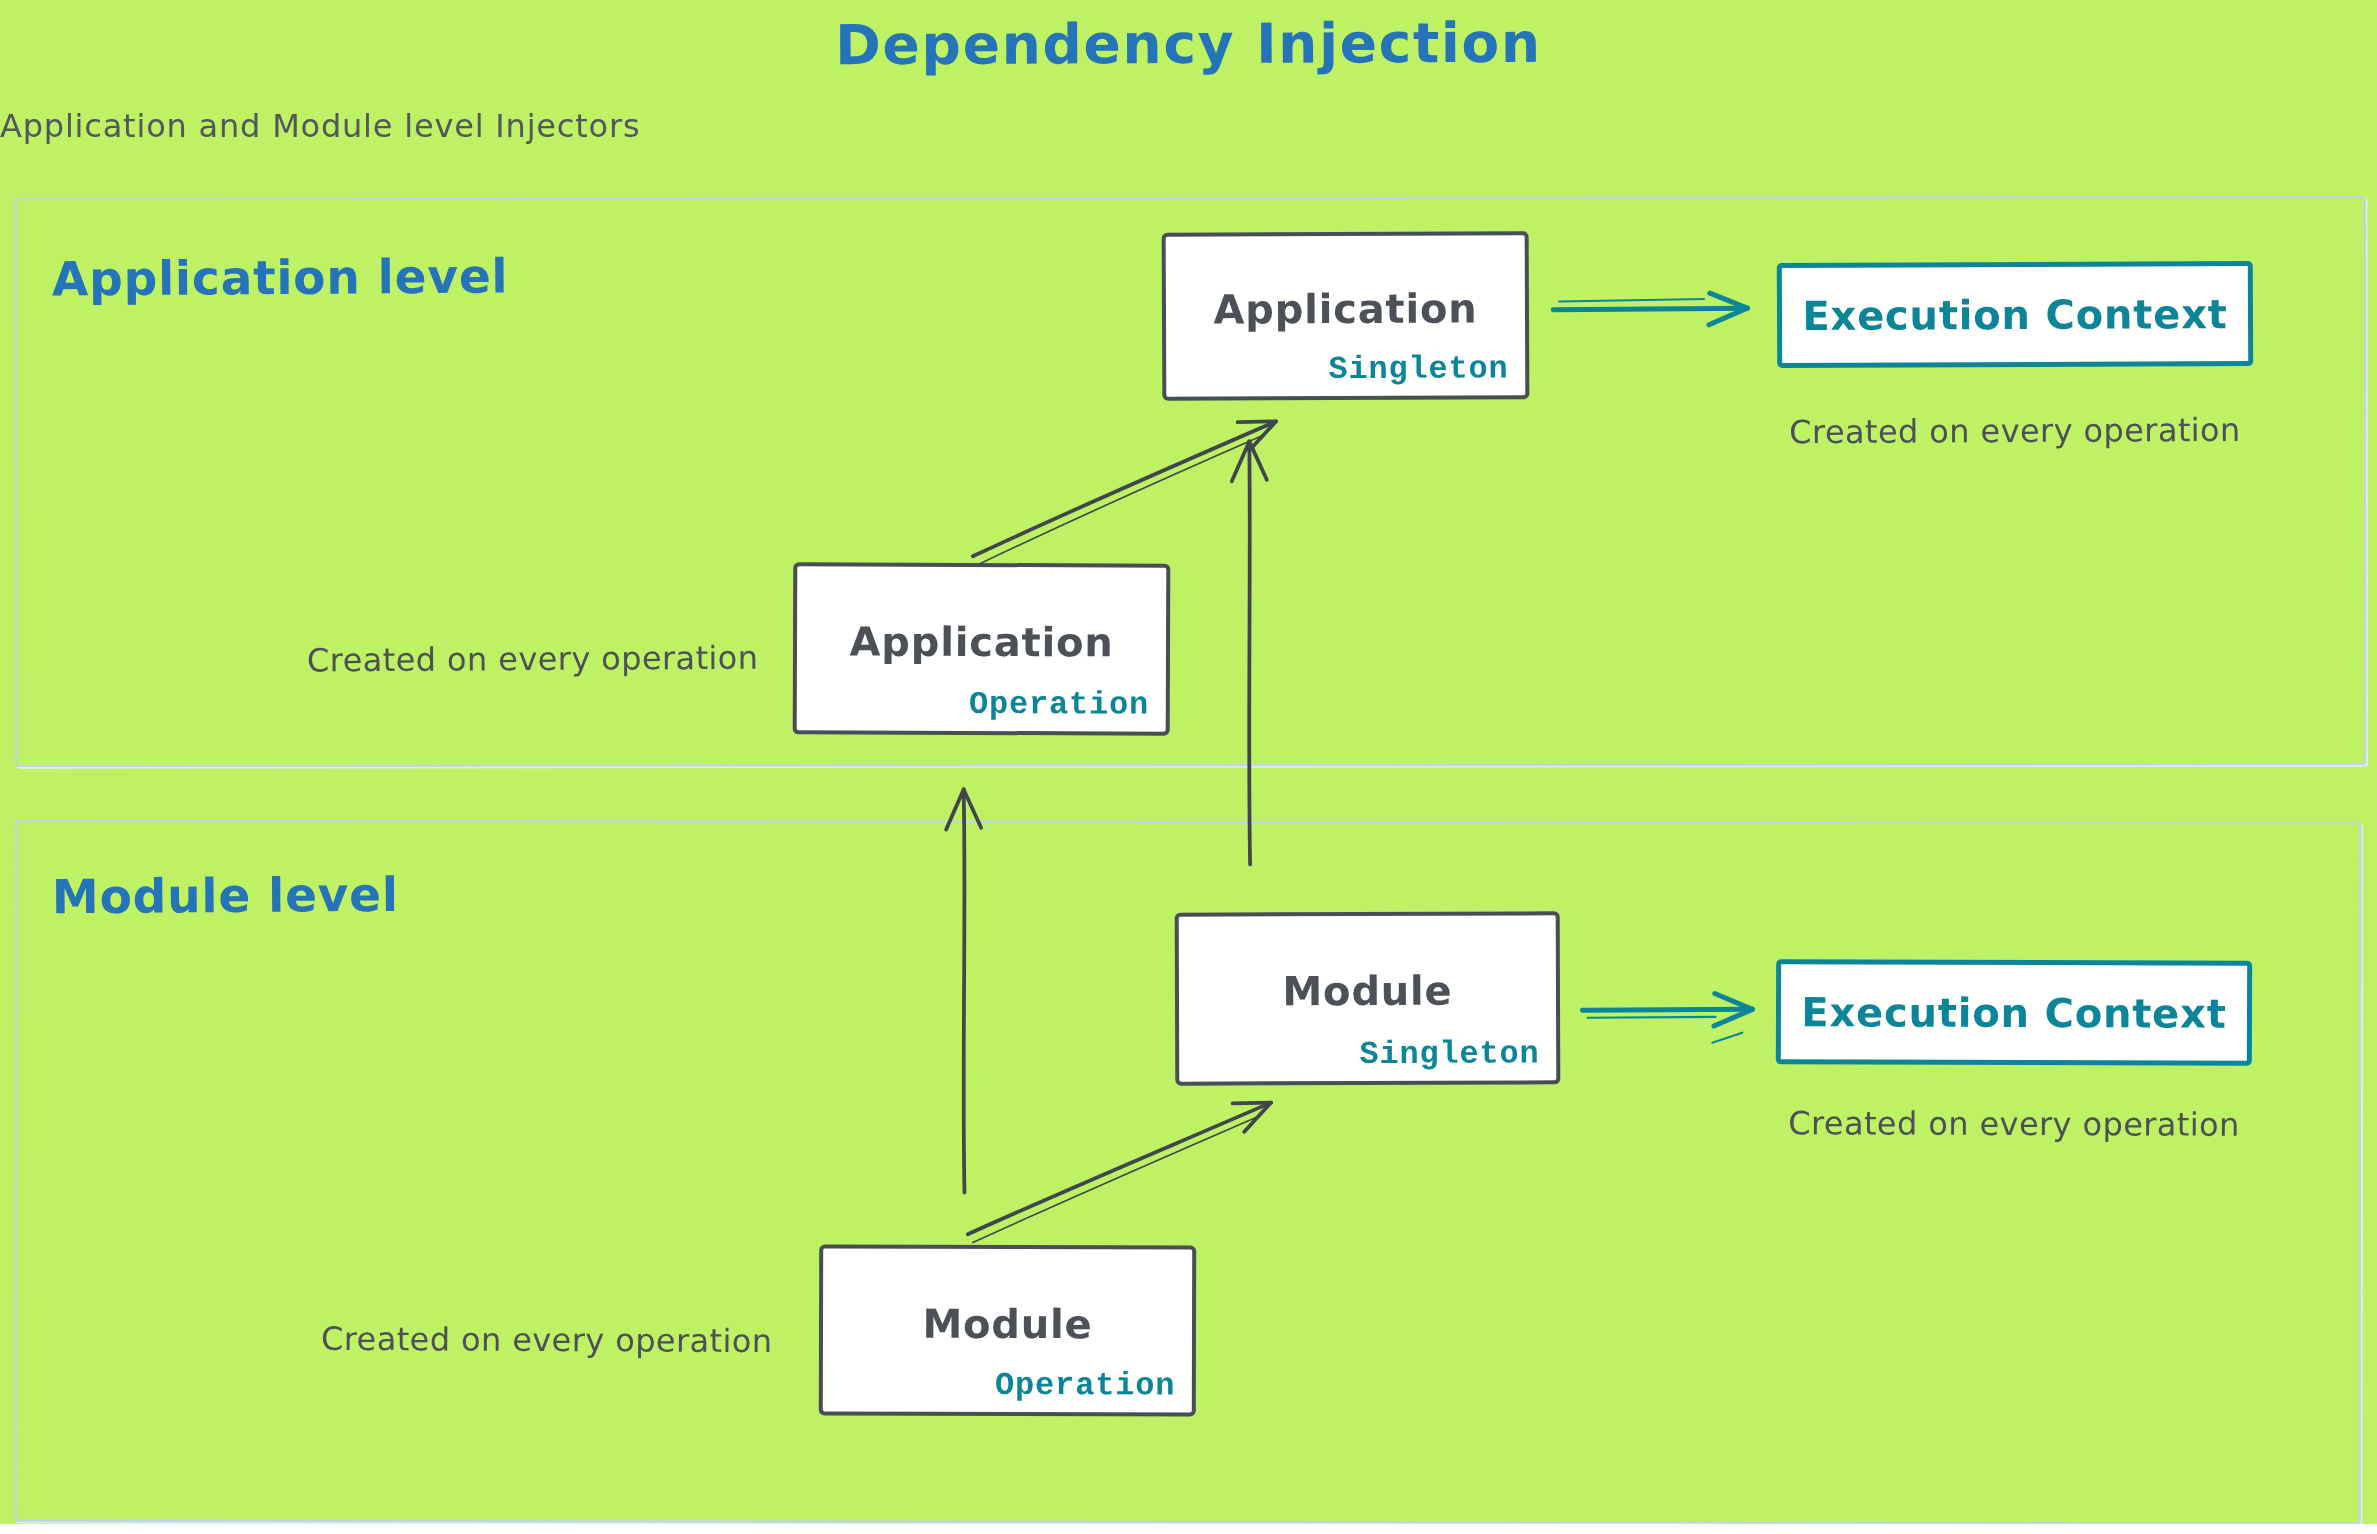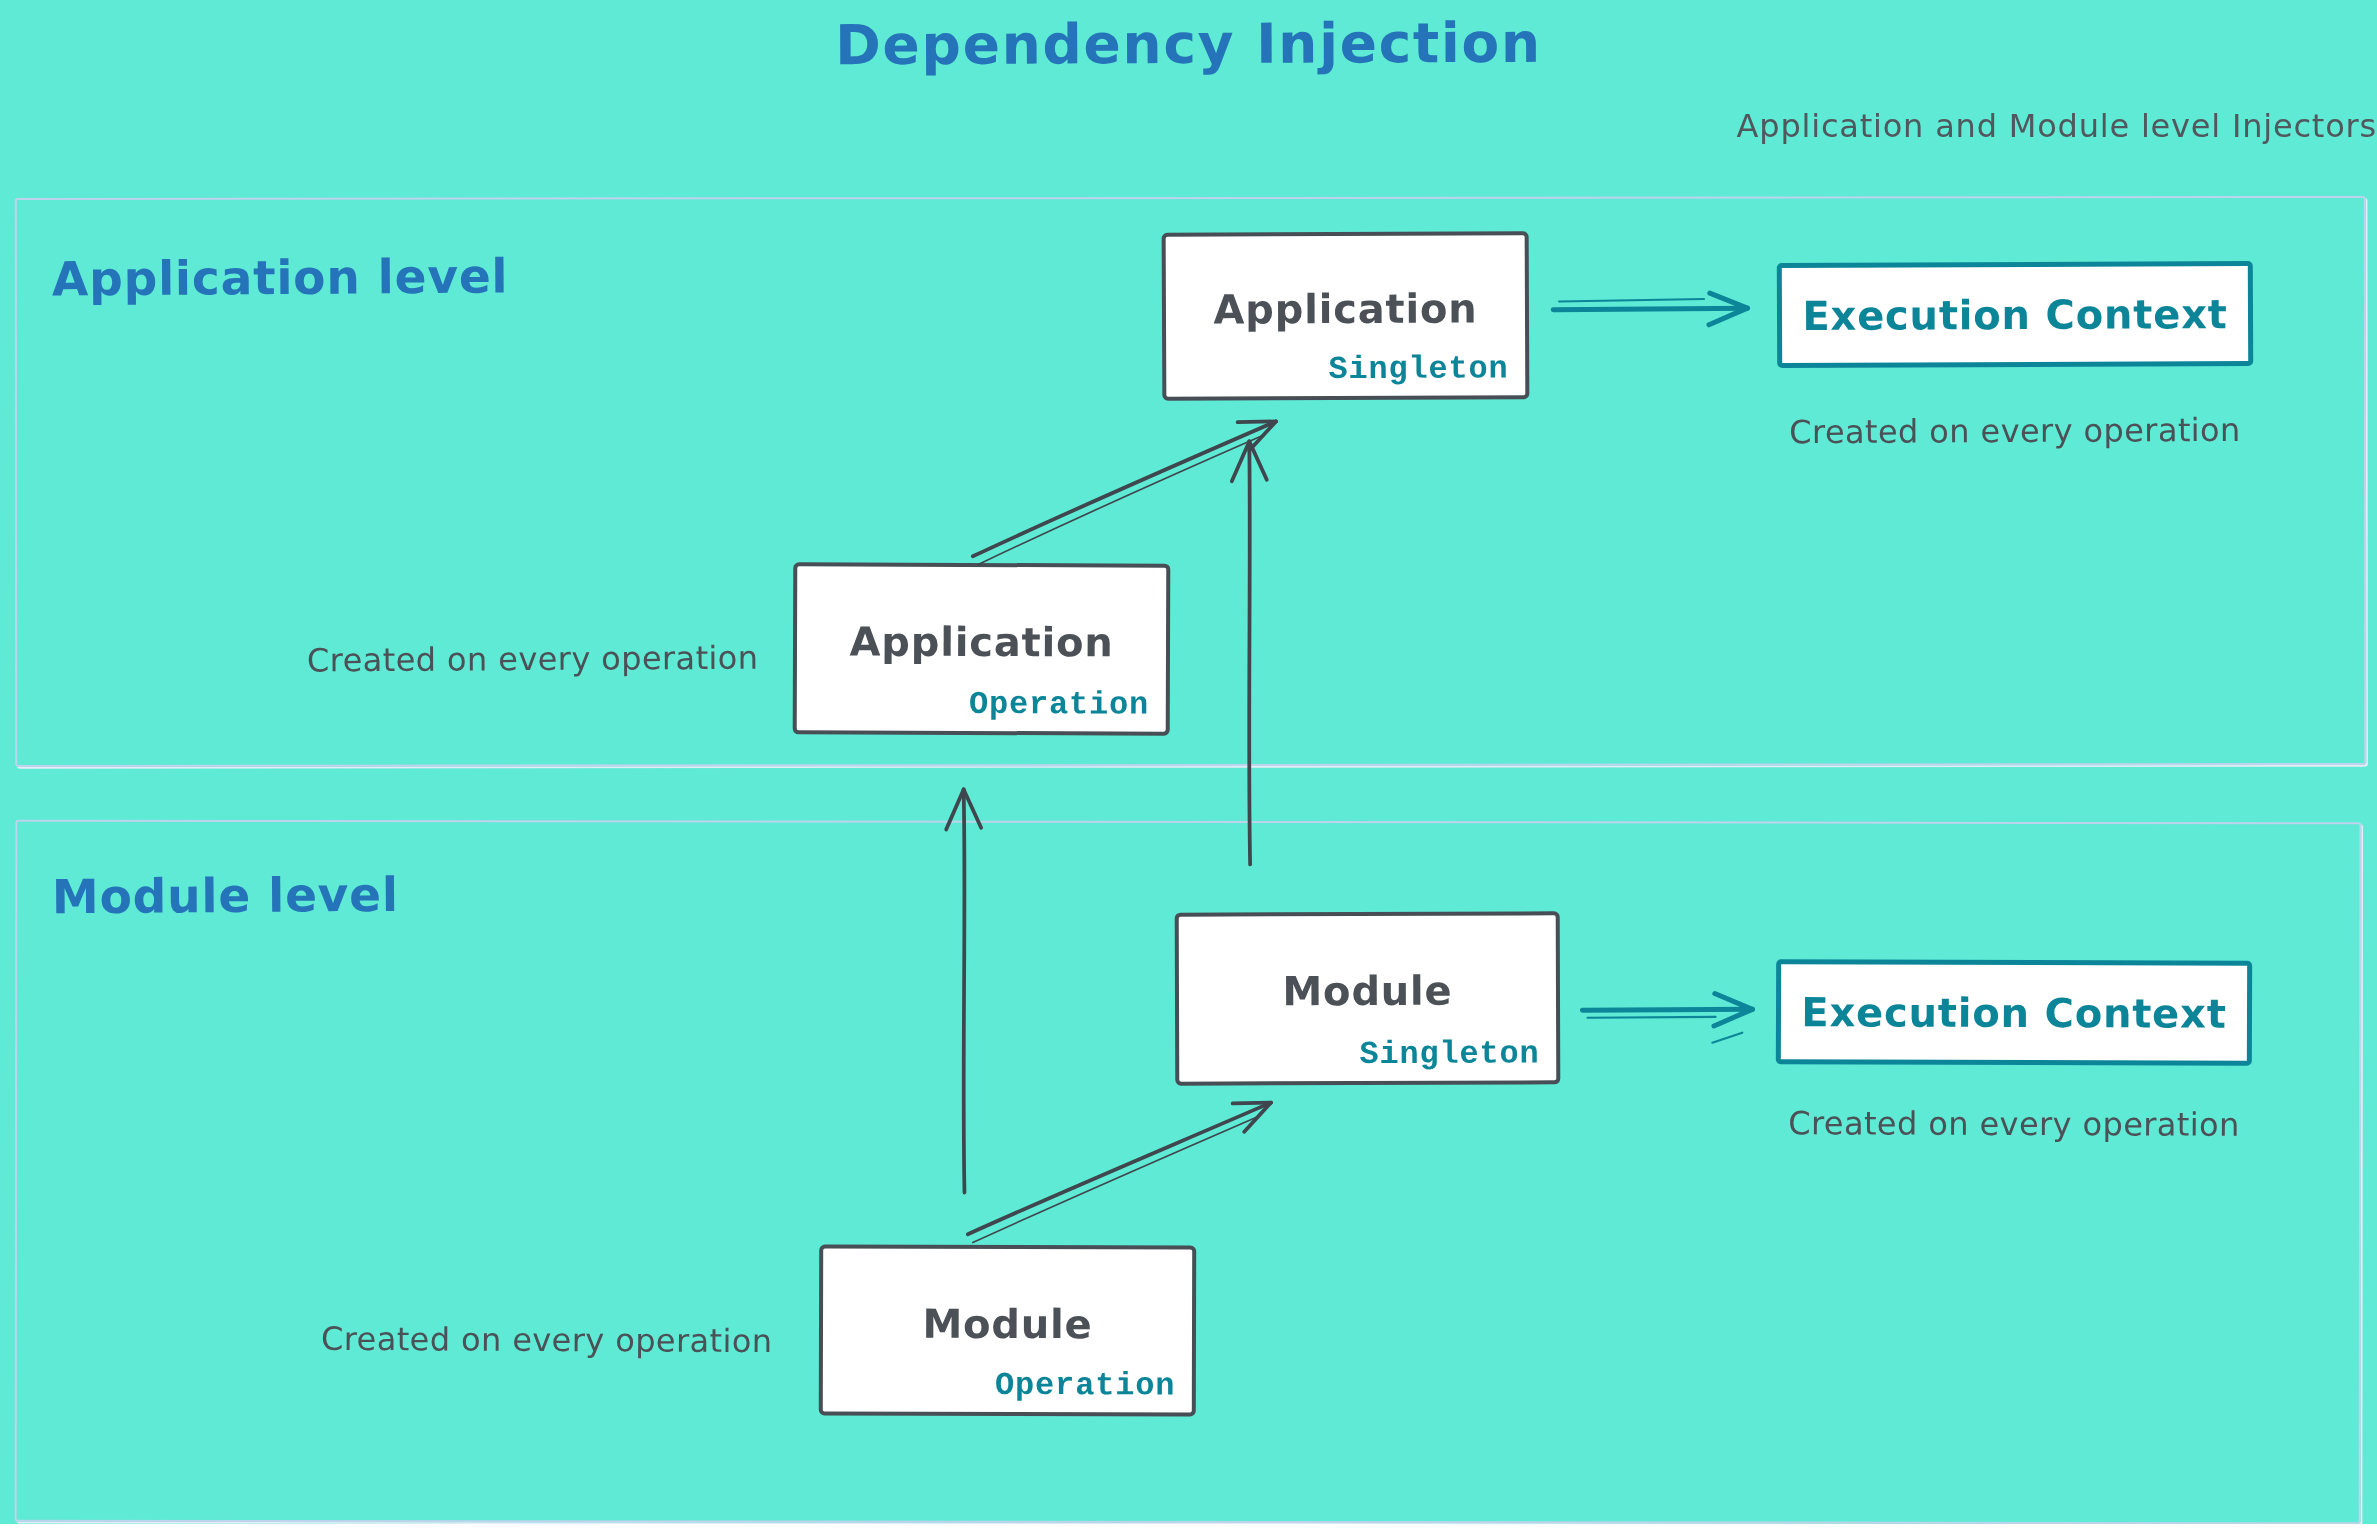--- a/index.html
+++ b/index.html
@@ -5,38 +5,38 @@
   html, body {
     margin: 0;
     padding: 0;
     background: #ffffff;
     font-family: "DejaVu Sans", sans-serif;
   }
   .canvas {
     position: relative;
     width: 2377px;
     height: 1524px;
-    background: #5eead4;
+    background: #bef264;
     overflow: hidden;
   }
   .abs { position: absolute; }
 
   
   .main-title {
     left: 0; right: 0; top: 11.7px;
     text-align: center;
     font-size: 55px;
     font-weight: 700;
     letter-spacing: 1.7px;
     color: #2573b8;
     transform: rotate(-0.2deg);
   }
   .main-subtitle {
     left: 0; right: 0; top: 107px;
-    text-align: right;
+    text-align: left;
     font-size: 32px;
     font-weight: 500;
     letter-spacing: 0.8px;
     color: #51575d;
   }
 
   
   .level-container {
     border: 2.5px solid #bed3ec;
     border-radius: 3.3px;

